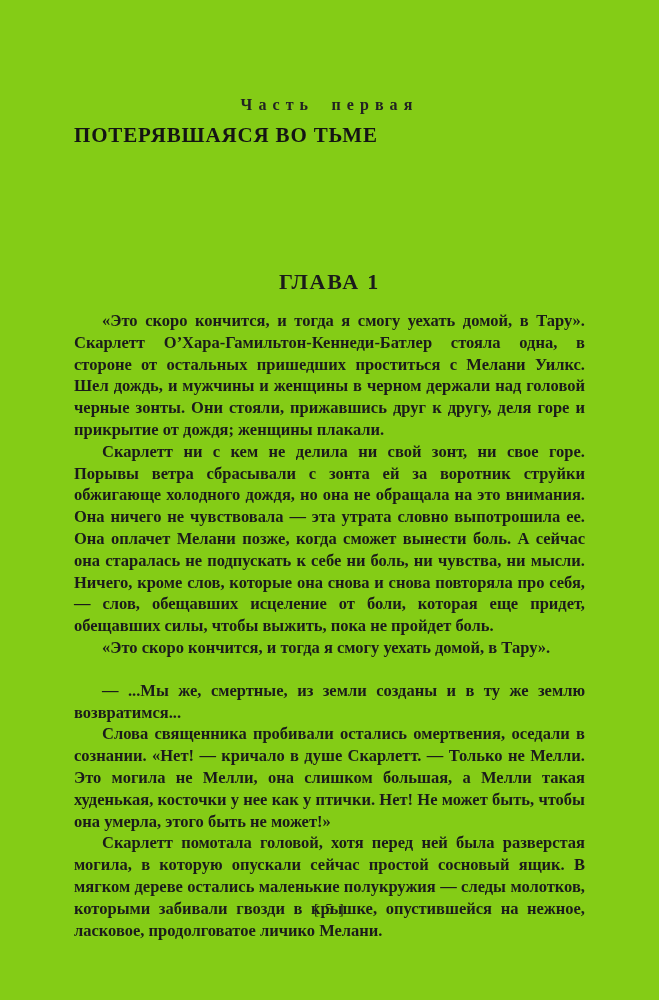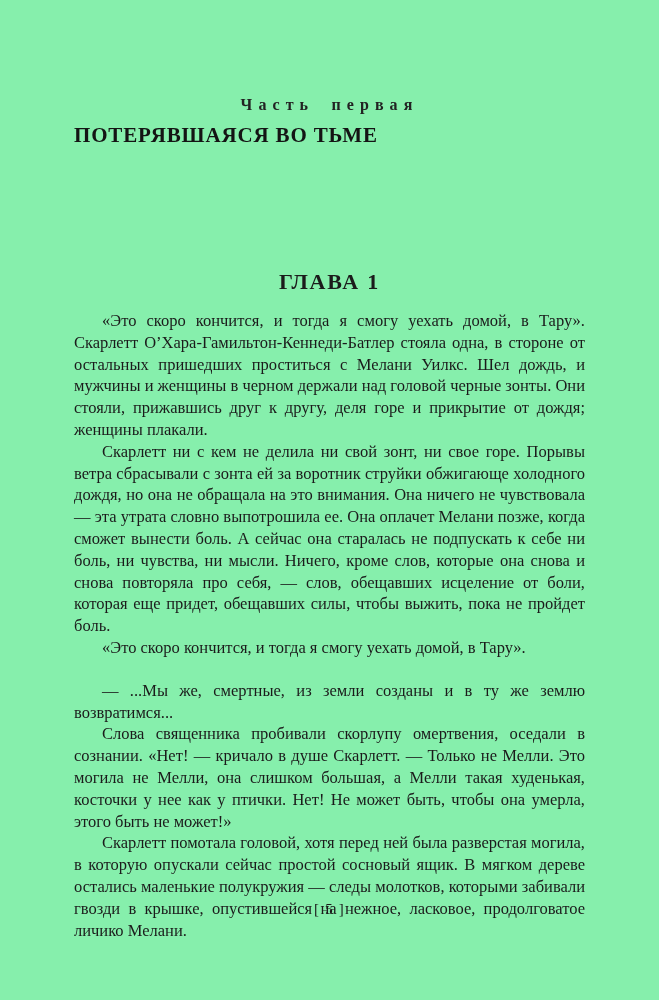--- a/index.html
+++ b/index.html
@@ -5,21 +5,21 @@
   html, body {
     margin: 0;
     padding: 0;
     background: #e9e9e9;
   }
   .book-page {
     position: relative;
     width: 659px;
     height: 1000px;
     margin: 0 auto;
-    background: #86efac;
+    background: #84cc16;
     font-family: "Liberation Serif", "DejaVu Serif", serif;
     color: #1b1b1b;
     overflow: hidden;
     box-sizing: border-box;
   }
   .content {
     padding: 0 74px;
   }
   .part-label {
     margin-top: 96px;
@@ -47,20 +47,21 @@
     letter-spacing: 0.08em;
     color: #1b1b1b;
   }
   .body-text p {
     margin: 0;
     font-size: 16.5px;
     line-height: 21.8px;
     text-align: justify;
     text-indent: 28px;
     color: #1b1b1b;
+    font-weight: bold;
   }
   .body-text p.gap-before {
     margin-top: 21px;
   }
   .page-number {
     position: absolute;
     left: 0;
     right: 0;
     bottom: 82px;
     text-align: center;
@@ -75,18 +76,18 @@
 <div class="book-page">
   <div class="content">
     <div class="part-label">Часть первая</div>
     <div class="part-title">ПОТЕРЯВШАЯСЯ ВО ТЬМЕ</div>
     <div class="chapter-title">ГЛАВА 1</div>
     <div class="body-text">
         <p>«Это скоро кончится, и тогда я смогу уехать домой, в Тару». Скарлетт О’Хара-Гамильтон-Кеннеди-Батлер стояла одна, в стороне от остальных пришедших проститься с Мелани Уилкс. Шел дождь, и мужчины и женщины в черном держали над головой черные зонты. Они стояли, прижавшись друг к другу, деля горе и прикрытие от дождя; женщины плакали.</p>
         <p>Скарлетт ни с кем не делила ни свой зонт, ни свое горе. Порывы ветра сбрасывали с зонта ей за воротник струйки обжигающе холодного дождя, но она не обращала на это внимания. Она ничего не чувствовала — эта утрата словно выпотрошила ее. Она оплачет Мелани позже, когда сможет вынести боль. А сейчас она старалась не подпускать к себе ни боль, ни чувства, ни мысли. Ничего, кроме слов, которые она снова и снова повторяла про себя, — слов, обещавших исцеление от боли, которая еще придет, обещавших силы, чтобы выжить, пока не пройдет боль.</p>
         <p>«Это скоро кончится, и тогда я смогу уехать домой, в Тару».</p>
         <p class="gap-before">— ...Мы же, смертные, из земли созданы и в ту же землю возвратимся...</p>
-        <p>Слова священника пробивали скорлупу омертвения, оседали в сознании. «Нет! — кричало в душе Скарлетт. — Только не Мелли. Это могила не Мелли, она слишком большая, а Мелли такая худенькая, косточки у нее как у птички. Нет! Не может быть, чтобы она умерла, этого быть не может!»</p>
+        <p>Слова священника пробивали остались омертвения, оседали в сознании. «Нет! — кричало в душе Скарлетт. — Только не Мелли. Это могила не Мелли, она слишком большая, а Мелли такая худенькая, косточки у нее как у птички. Нет! Не может быть, чтобы она умерла, этого быть не может!»</p>
         <p>Скарлетт помотала головой, хотя перед ней была разверстая могила, в которую опускали сейчас простой сосновый ящик. В мягком дереве остались маленькие полукружия — следы молотков, которыми забивали гвозди в крышке, опустившейся на нежное, ласковое, продолговатое личико Мелани.</p>
       </div>
   </div>
   <div class="page-number">[ 5 ]</div>
 </div>
 
 </body></html>

